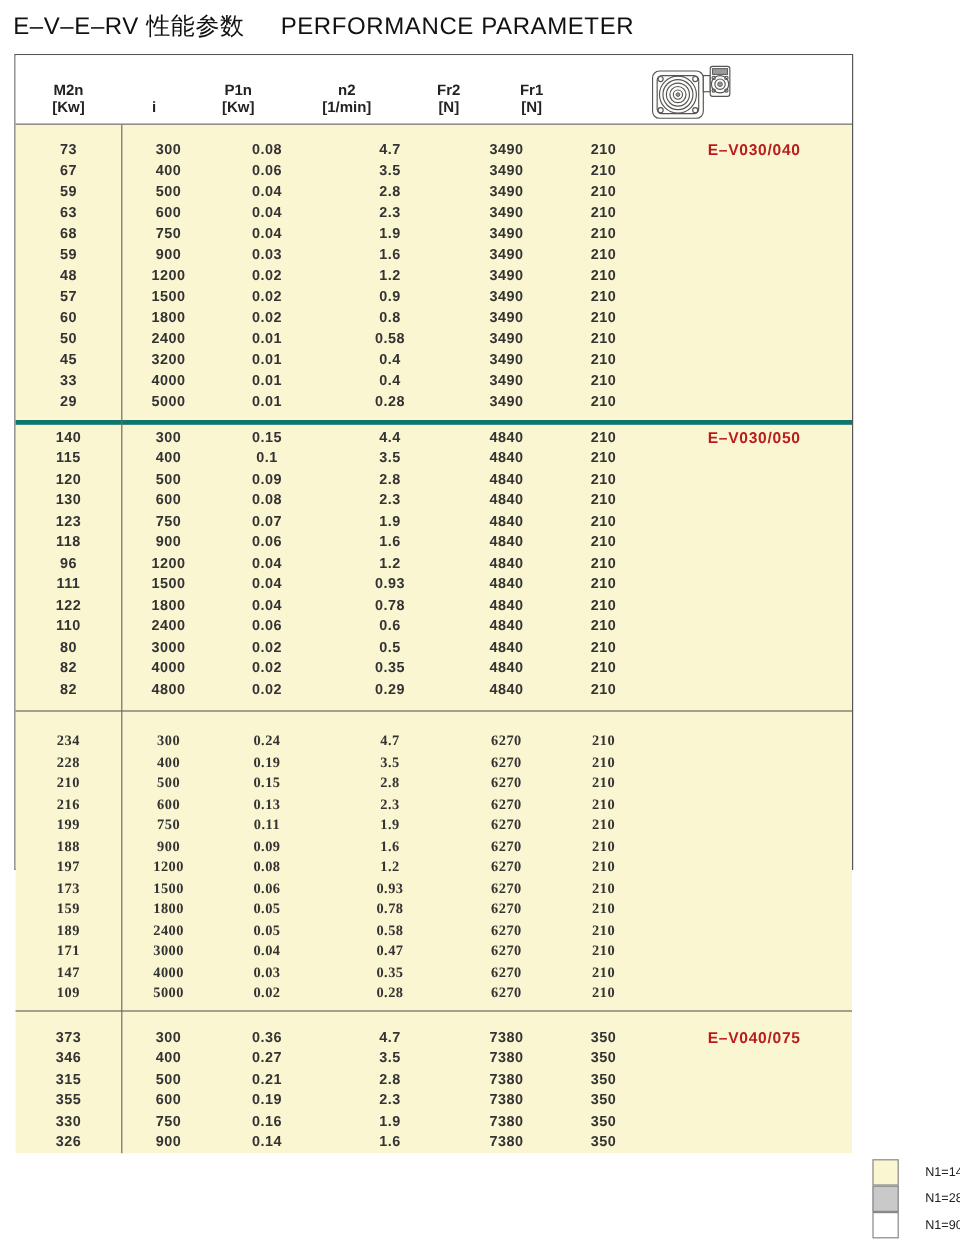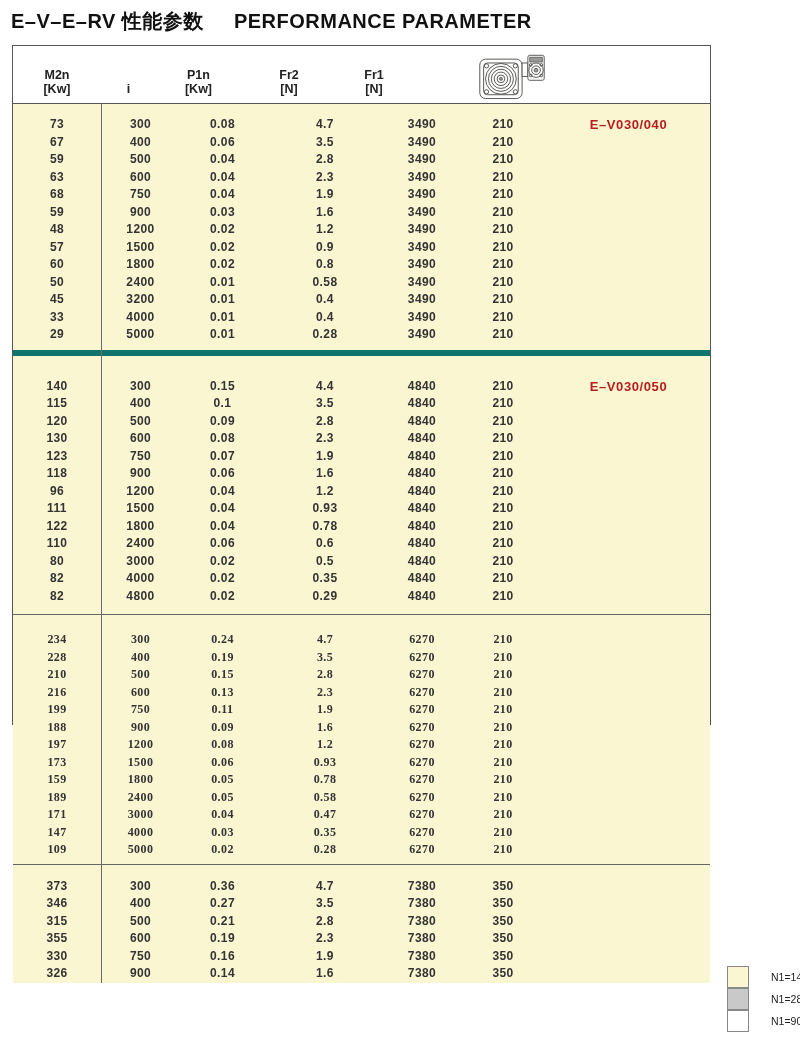--- a/index.html
+++ b/index.html
@@ -1,21 +1,21 @@
 <!DOCTYPE html>
 <html><head>
 <meta charset="utf-8">
 <style>
   html,body{margin:0;padding:0;}
   body{
     width:800px;height:1046px;position:relative;background:#ffffff;
     font-family:"Liberation Sans", sans-serif;color:#1c1c1c;overflow:hidden;
   }
   .page-title{
-    position:absolute;left:11px;top:8px;font-weight:bold;font-size:20px;
+    position:absolute;left:11px;top:8px;font-weight:normal;font-size:20px;
     letter-spacing:0.5px;color:#111;white-space:nowrap;
   }
   .page-title .zh{margin-right:30px;}
   .perf-table{
     position:absolute;left:12px;top:45px;width:699px;height:680px;
     border:1px solid #555;display:flex;flex-direction:column;box-sizing:border-box;
     background:#ffffff;
   }
   .thead{
     height:57px;flex:0 0 57px;border-bottom:1px solid #555;background:#ffffff;
@@ -28,21 +28,21 @@
   }
   .th .grp{display:inline-block;text-align:center;}
   .th.c1 .grp{text-align:center;}
   .gearbox-wrap{display:flex;align-items:flex-start;justify-content:flex-start;padding:4px 0 0 65px;}
   .tbody{
     flex:1 1 auto;background:#faf6d2;display:flex;flex-direction:column;position:relative;
   }
   .vline{position:absolute;left:88px;top:0;bottom:0;width:1px;background:#6b6b6b;z-index:2;}
   .block{position:relative;}
   .block.b1{padding:12px 0 6px;}
-  .block.b2{padding:22px 0 9px;border-top:6px solid #0f766e;}
+  .block.b2{padding:2px 0 9px;border-top:4px solid #0f766e;}
   .block.b3{padding:16px 0 5px;border-top:1px solid #666;font-family:Liberation Serif, serif;}
   .block.b4{padding:13px 0 0;border-top:1px solid #666;flex:1 1 auto;}
   .row{
     display:grid;grid-template-columns:88px 55px 85px 96px 74px 64px 1fr;
     height:17.5px;line-height:17.5px;gap:12px;
   }
   .cell{
     text-align:center;font-size:12px;font-weight:bold;color:#333;
     letter-spacing:0.4px;white-space:nowrap;
   }
@@ -74,20 +74,26 @@
         <span>[Kw]</span>
       </span>
     </div>
     <div class="th">
       <span class="grp"><span>i</span></span>
     </div>
     <div class="th">
       <span class="grp">
         <span>P1n</span><br>
         <span>[Kw]</span>
+      </span>
+    </div>
+    <div class="th">
+      <span class="grp">
+        <span>n2</span><br>
+        <span>[1/min]</span>
       </span>
     </div>
     <div class="th">
       <span class="grp">
         <span>Fr2</span><br>
         <span>[N]</span>
       </span>
     </div>
     <div class="th">
       <span class="grp">
@@ -482,20 +488,21 @@
         </div>
       </div>
     <div class="block b4">
         <div class="row">
           <div class="cell">373</div>
           <div class="cell">300</div>
           <div class="cell">0.36</div>
           <div class="cell">4.7</div>
           <div class="cell">7380</div>
           <div class="cell">350</div>
+          <div class="cell model">E–V040/075</div>
         </div>
         <div class="row">
           <div class="cell">346</div>
           <div class="cell">400</div>
           <div class="cell">0.27</div>
           <div class="cell">3.5</div>
           <div class="cell">7380</div>
           <div class="cell">350</div>
           <div class="cell model"></div>
         </div>

